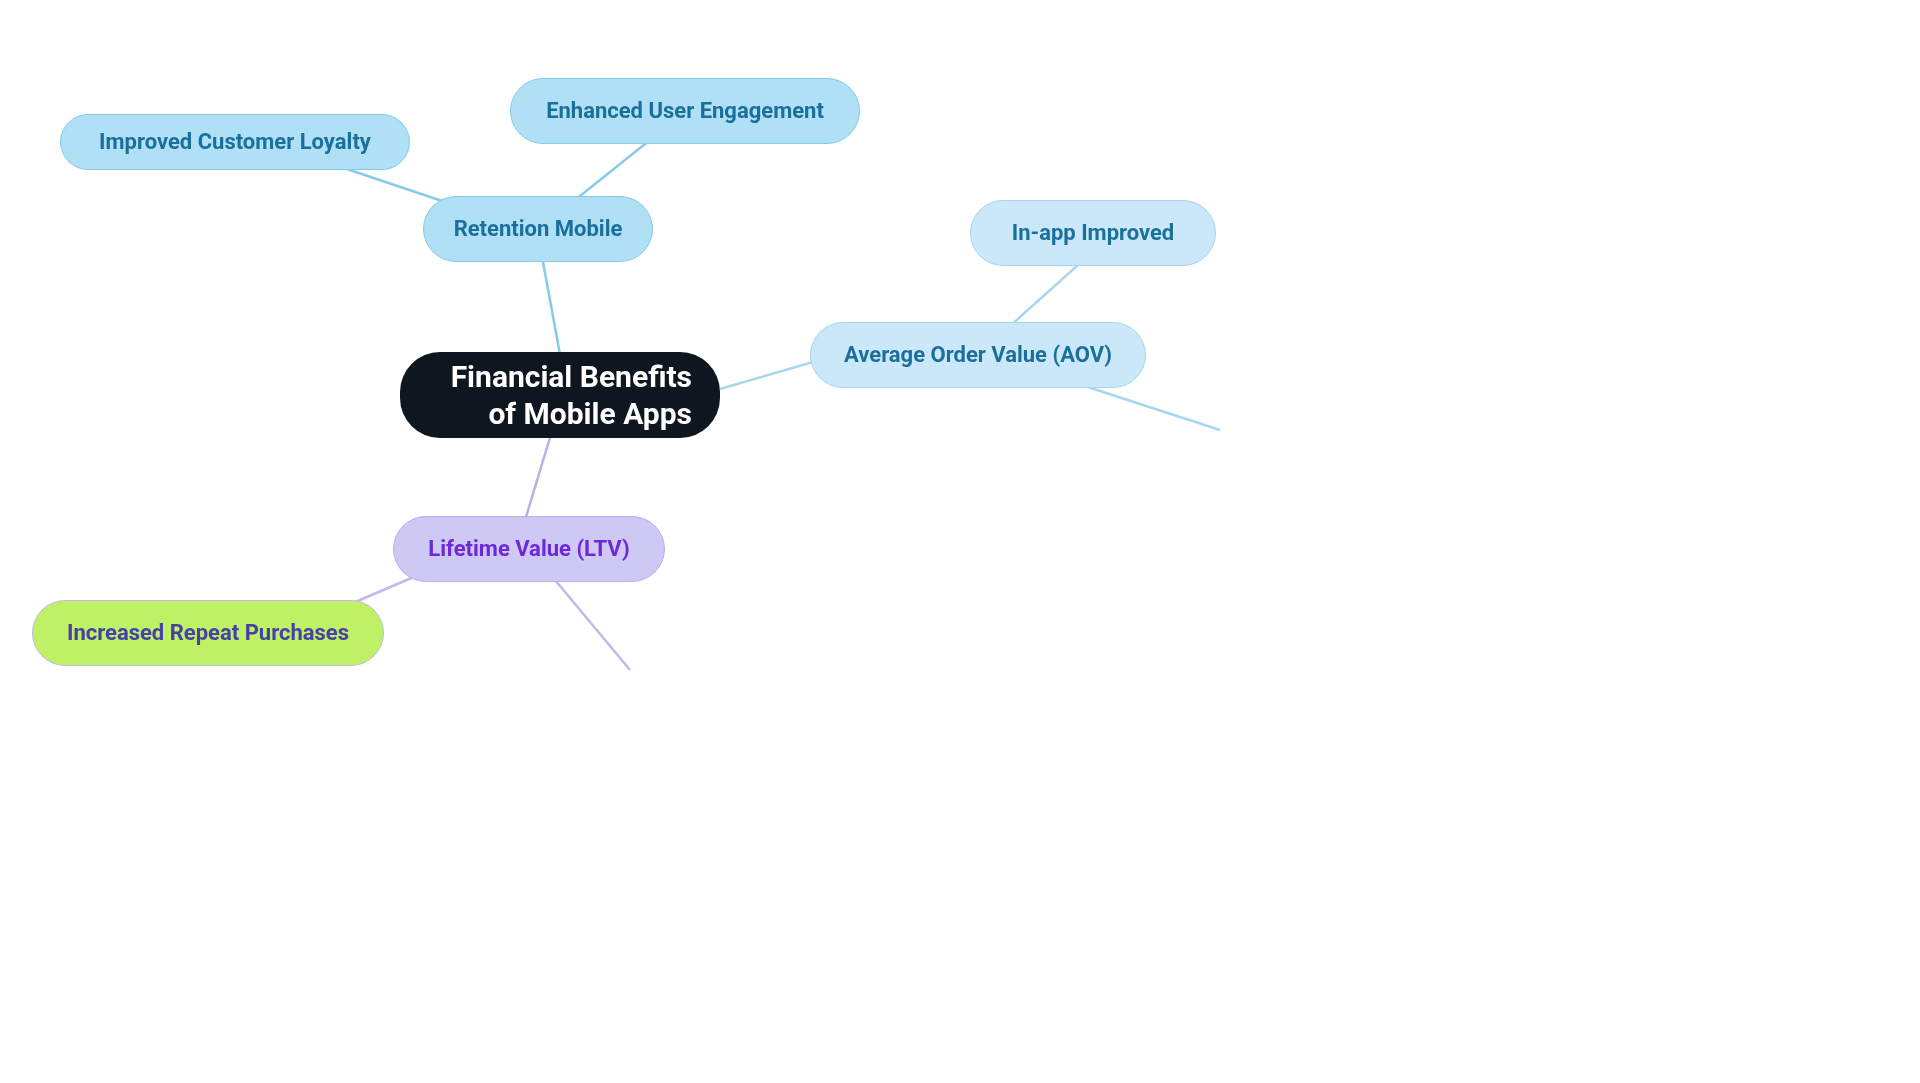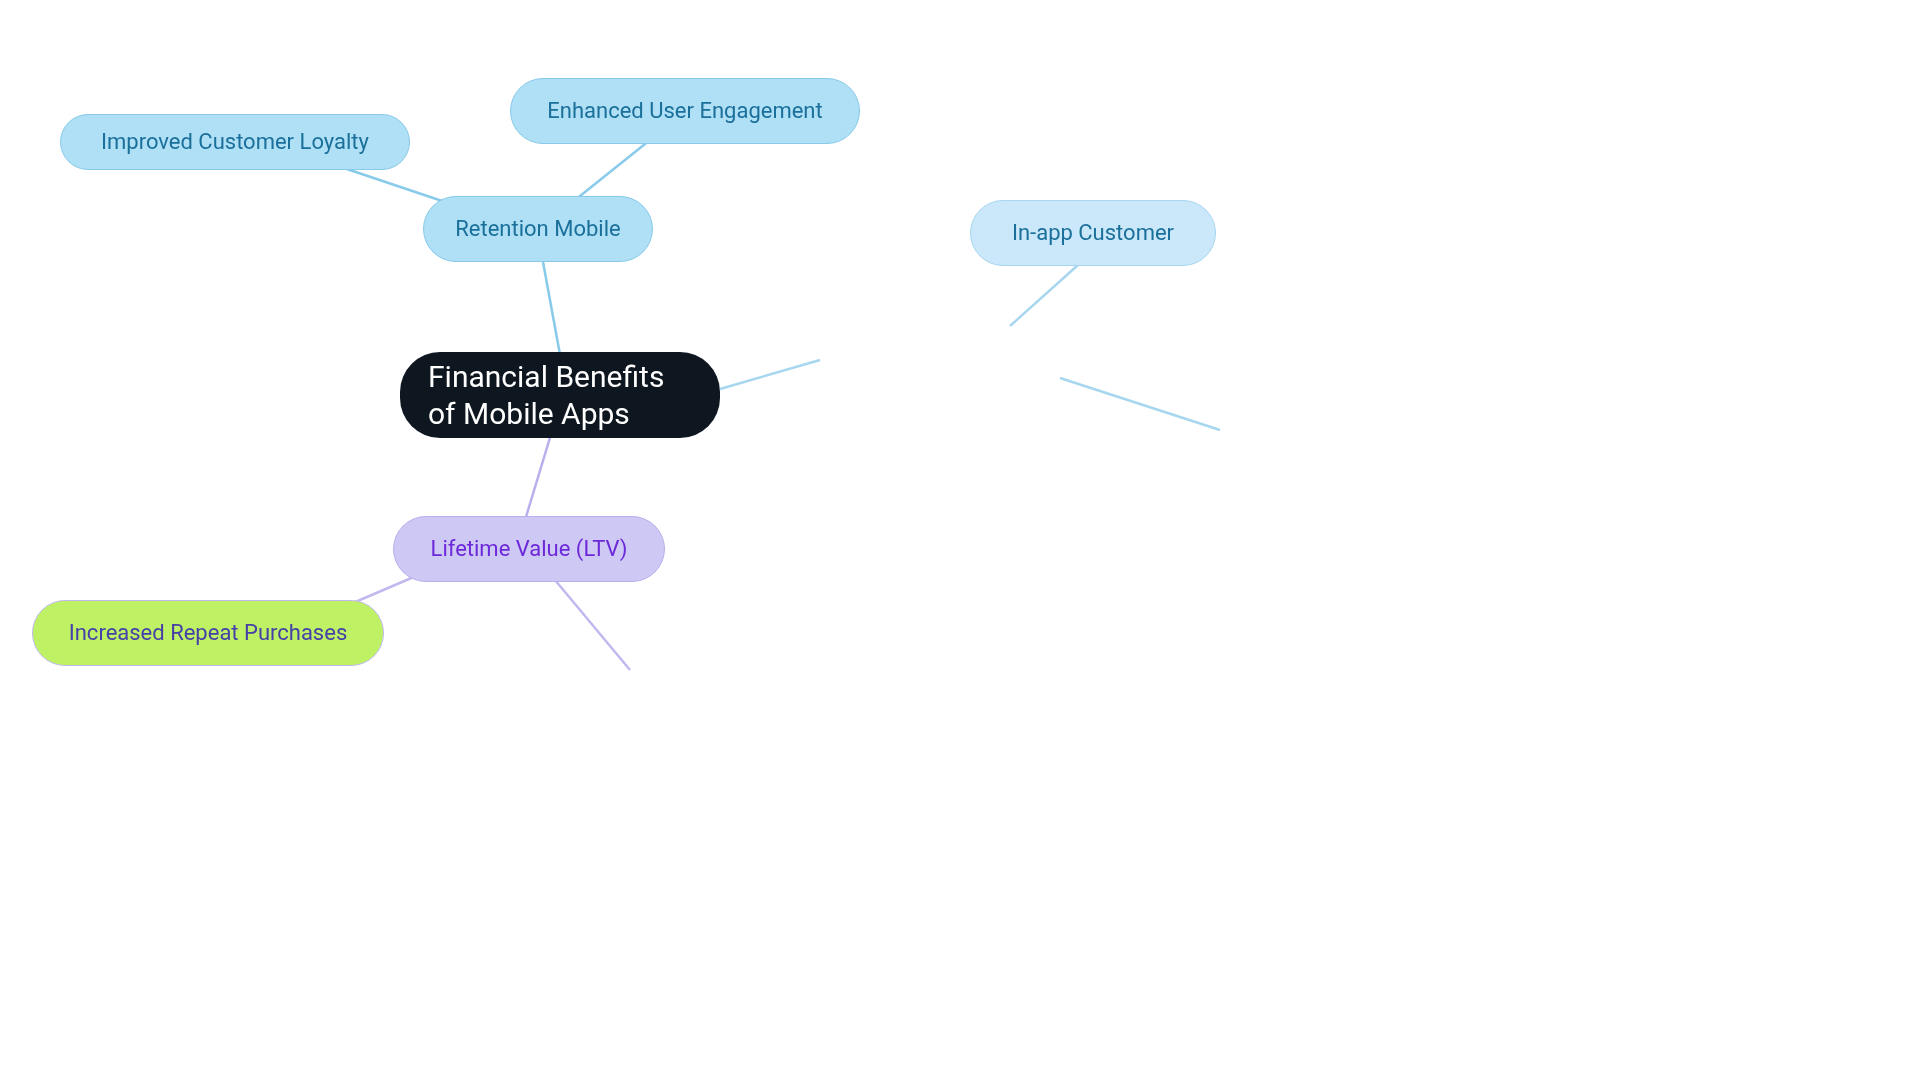--- a/index.html
+++ b/index.html
@@ -21,24 +21,24 @@
     top: 0; left: 0;
     width: 1920px;
     height: 1083px;
     pointer-events: none;
   }
   .node {
     position: absolute;
     display: flex;
     align-items: center;
     justify-content: center;
-    text-align: left;
+    text-align: right;
     border-radius: 40px;
     font-size: 22px;
-    font-weight: 400;
+    font-weight: 700;
     line-height: 1.25;
     padding: 0 28px;
     box-sizing: border-box;
   }
   .node.center {
     background: #0e161f;
     color: #ffffff;
     font-size: 30px;
     border: none;
   }
@@ -98,23 +98,26 @@
   </div>
 
   <div class="node blue-mid" style="left:60px; top:114px; width:350px; height:56px;">
     <span>Improved Customer Loyalty</span>
   </div>
 
   <div class="node blue-mid" style="left:510px; top:78px; width:350px; height:66px;">
     <span>Enhanced User Engagement</span>
   </div>
 
+  <div class="node blue-light" style="left:810px; top:322px; width:336px; height:66px;">
+    <span>Average Order Value (AOV)</span>
+  </div>
 
   <div class="node blue-light" style="left:970px; top:200px; width:246px; height:66px;">
-    <span>In-app Customer</span>
+    <span>In-app Improved</span>
   </div>
 
 
   <div class="node purple-mid" style="left:393px; top:516px; width:272px; height:66px;">
     <span>Lifetime Value (LTV)</span>
   </div>
 
   <div class="node purple-light" style="left:32px; top:600px; width:352px; height:66px;">
     <span>Increased Repeat Purchases</span>
   </div>

